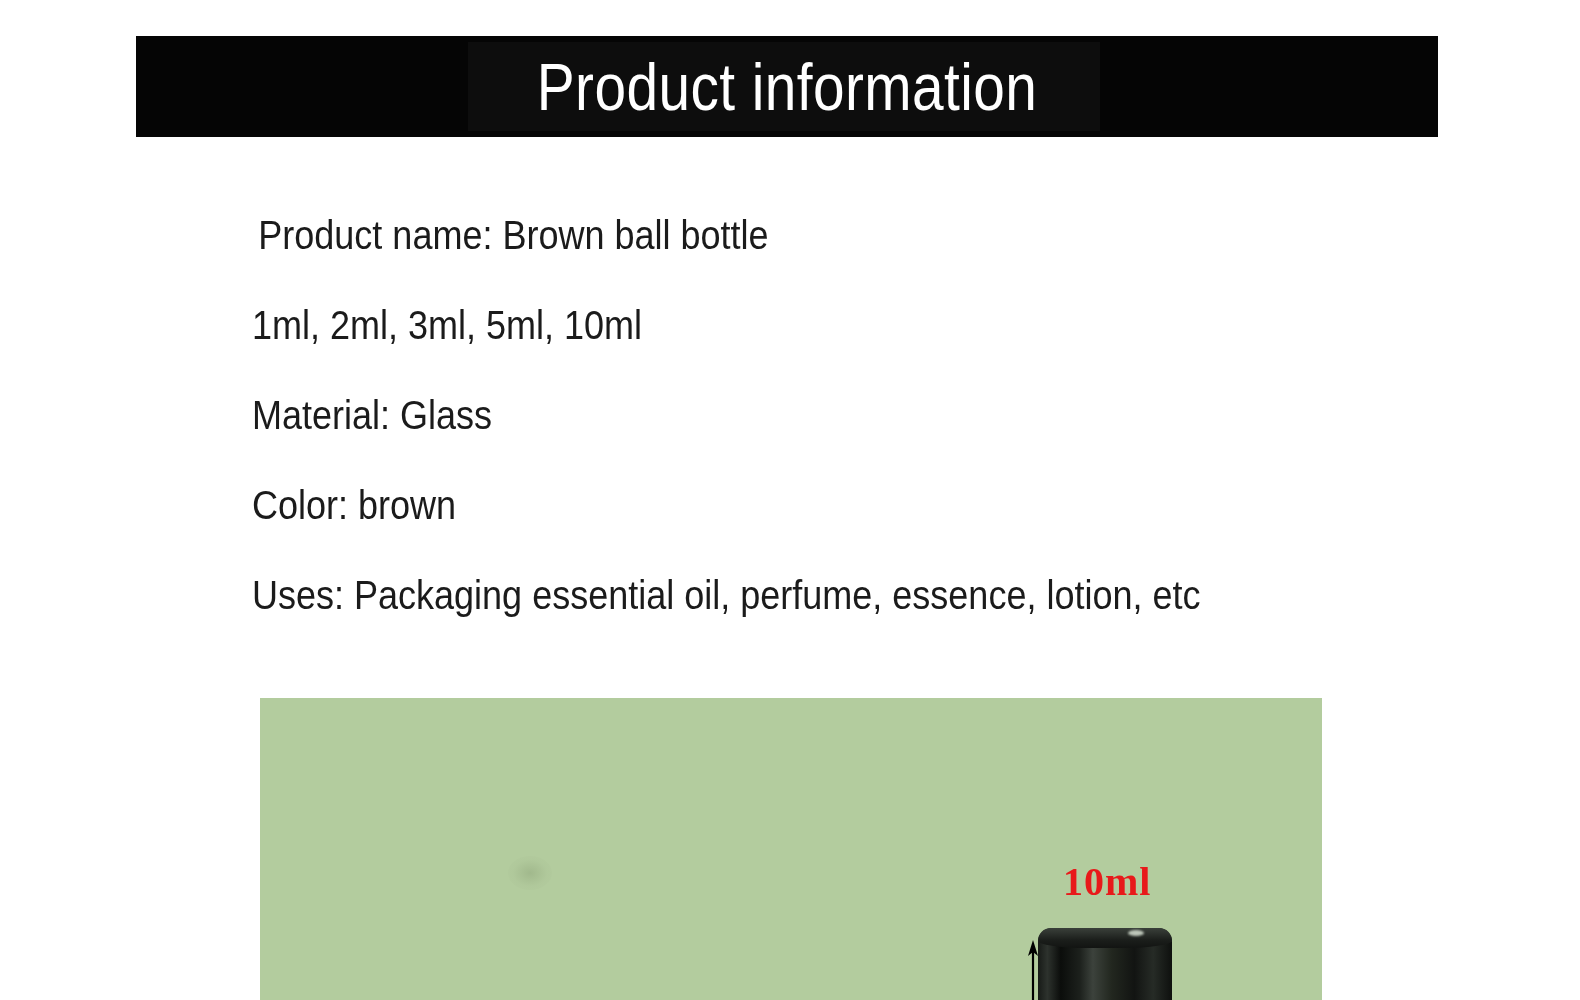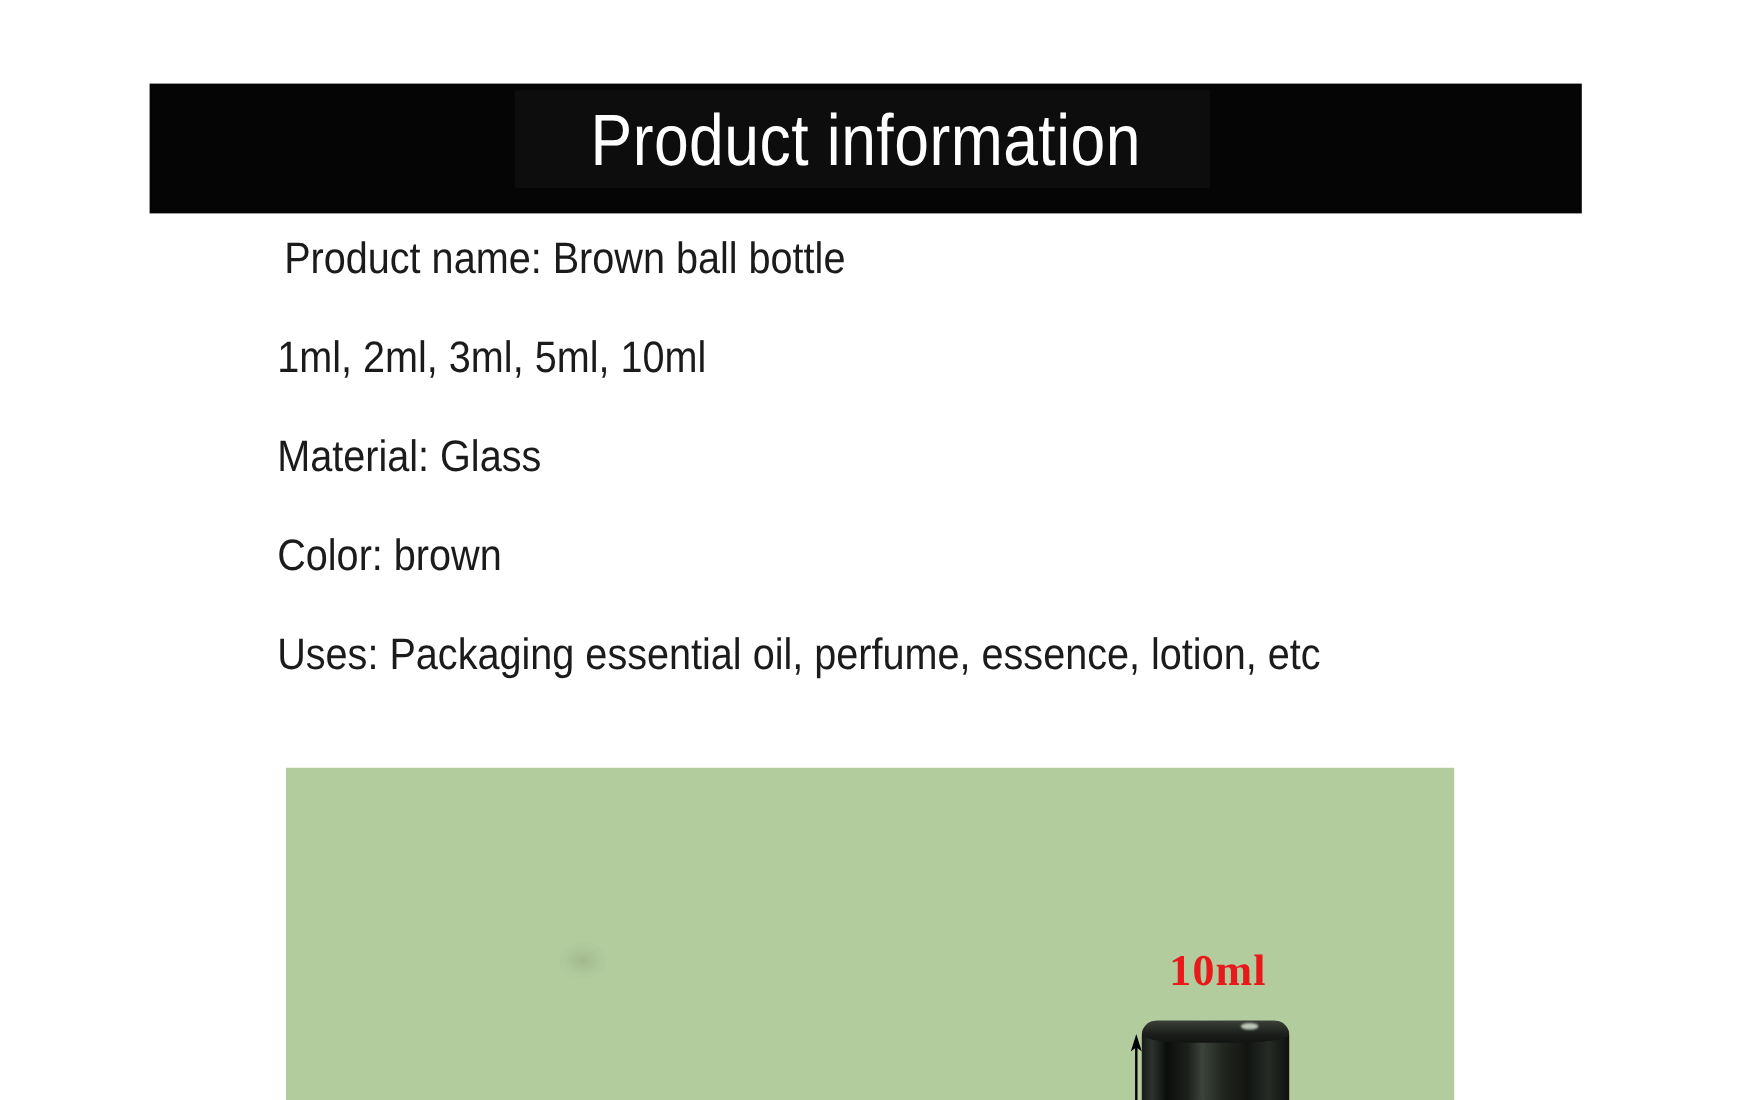--- a/index.html
+++ b/index.html
@@ -15,24 +15,23 @@
     font-family: "Liberation Sans", sans-serif;
     -webkit-font-smoothing: antialiased;
   }
 
   
   .header-banner {
     position: absolute;
     left: 136px;
     top: 36px;
     width: 1302px;
-    height: 118px;
+    height: 101px;
     background: #050505;
     overflow: hidden;
-    margin-top: 40px;
   }
   .header-banner-inner {
     position: absolute;
     left: 332px;
     top: 6px;
     width: 632px;
     height: 89px;
     background: #0d0d0d;
   }
   .header-title {

